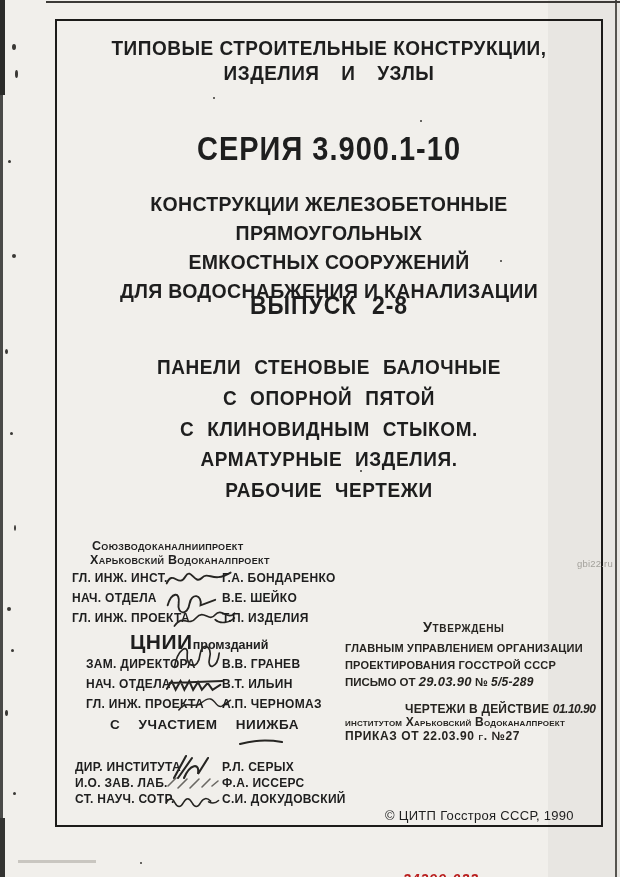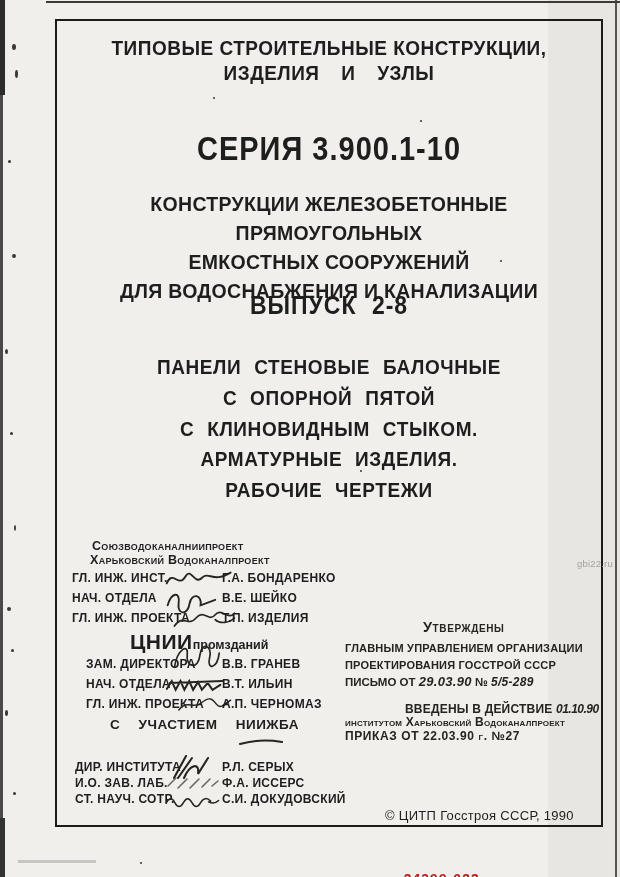--- a/index.html
+++ b/index.html
@@ -244,21 +244,21 @@
       <div class="ah">Утверждены</div>
       <div class="aline first">ГЛАВНЫМ УПРАВЛЕНИЕМ ОРГАНИЗАЦИИ</div>
       <div class="aline">ПРОЕКТИРОВАНИЯ ГОССТРОЙ СССР</div>
       <div class="letterline">
         <span>ПИСЬМО ОТ</span>
         <span class="hand">29.03.90</span>
         <span>№</span>
         <span class="hand num">5/5-289</span>
       </div>
       <div class="effect-head">
-        <span>ВВЕДЕНЫ В ДЕЙСТВИЕ</span>
+        <span>ЧЕРТЕЖИ В ДЕЙСТВИЕ</span>
         <span class="effect-date">01.10.90</span>
       </div>
       <div class="effect-line">институтом Харьковский Водоканалпроект</div>
       <div class="effect-line prikaz">ПРИКАЗ ОТ 22.03.90 г. №27</div>
     </div>
 
     <div class="copyright">© ЦИТП Госстроя СССР, 1990</div>
   </div>
 
   <div class="docnum">

